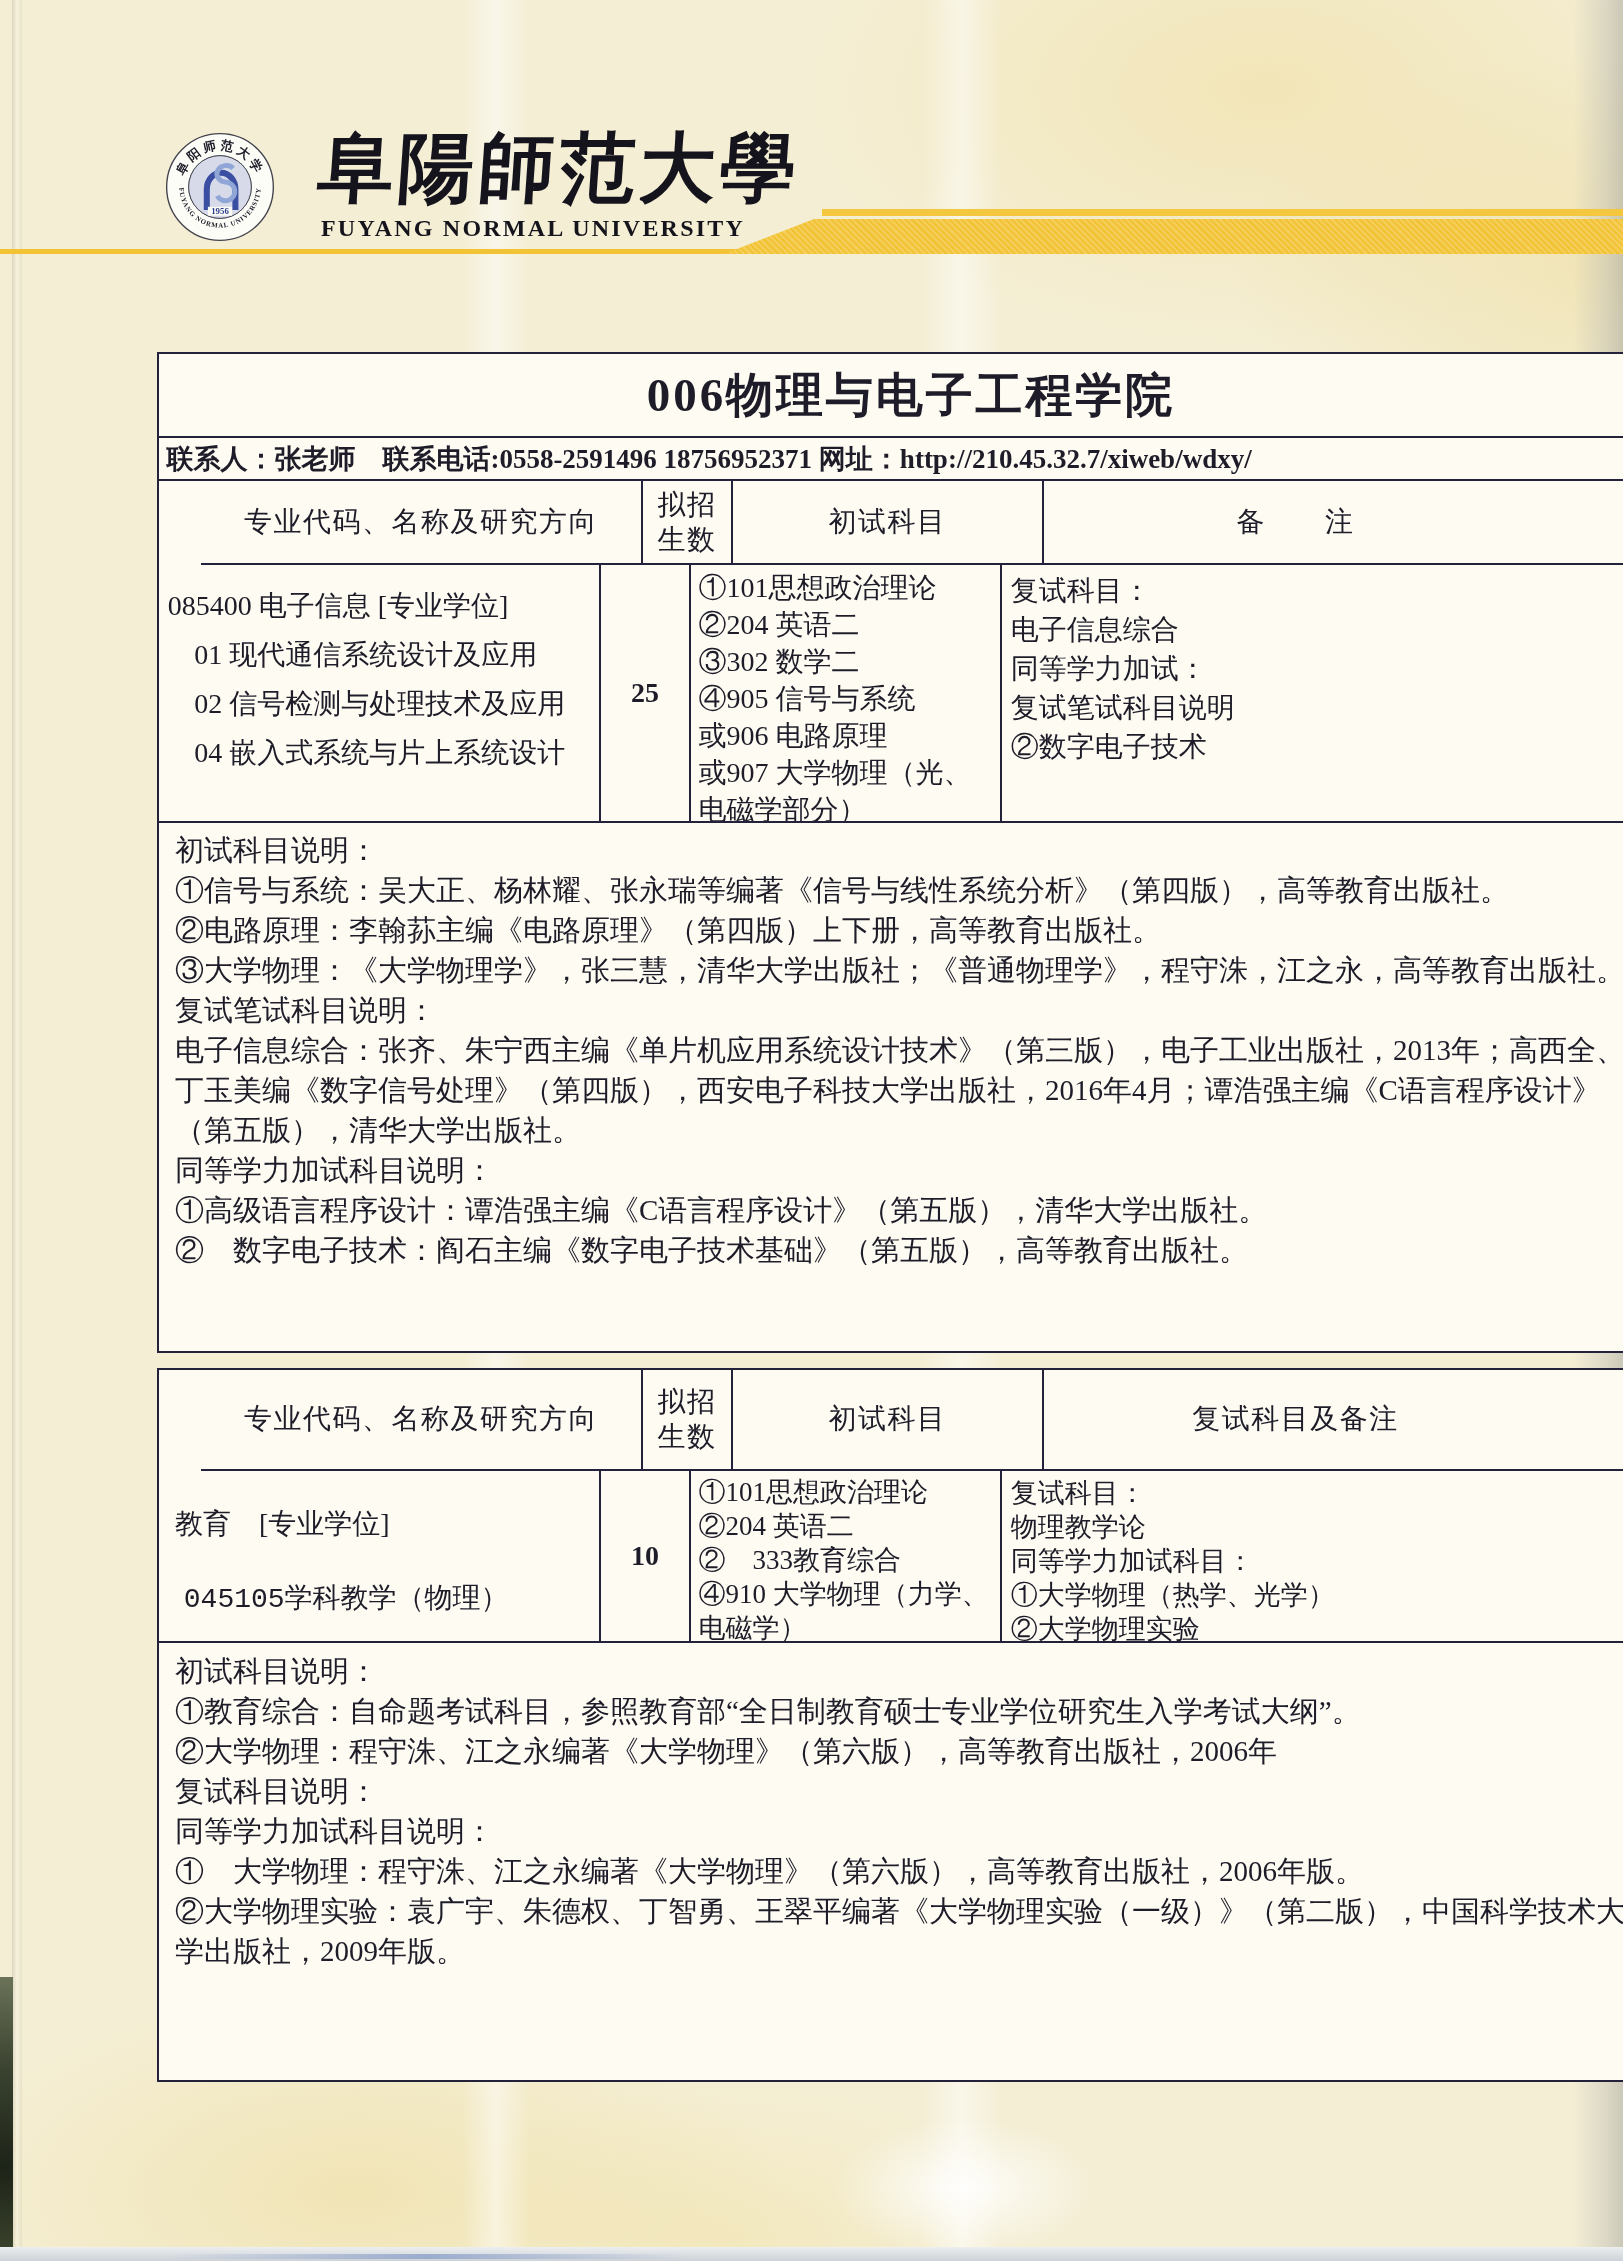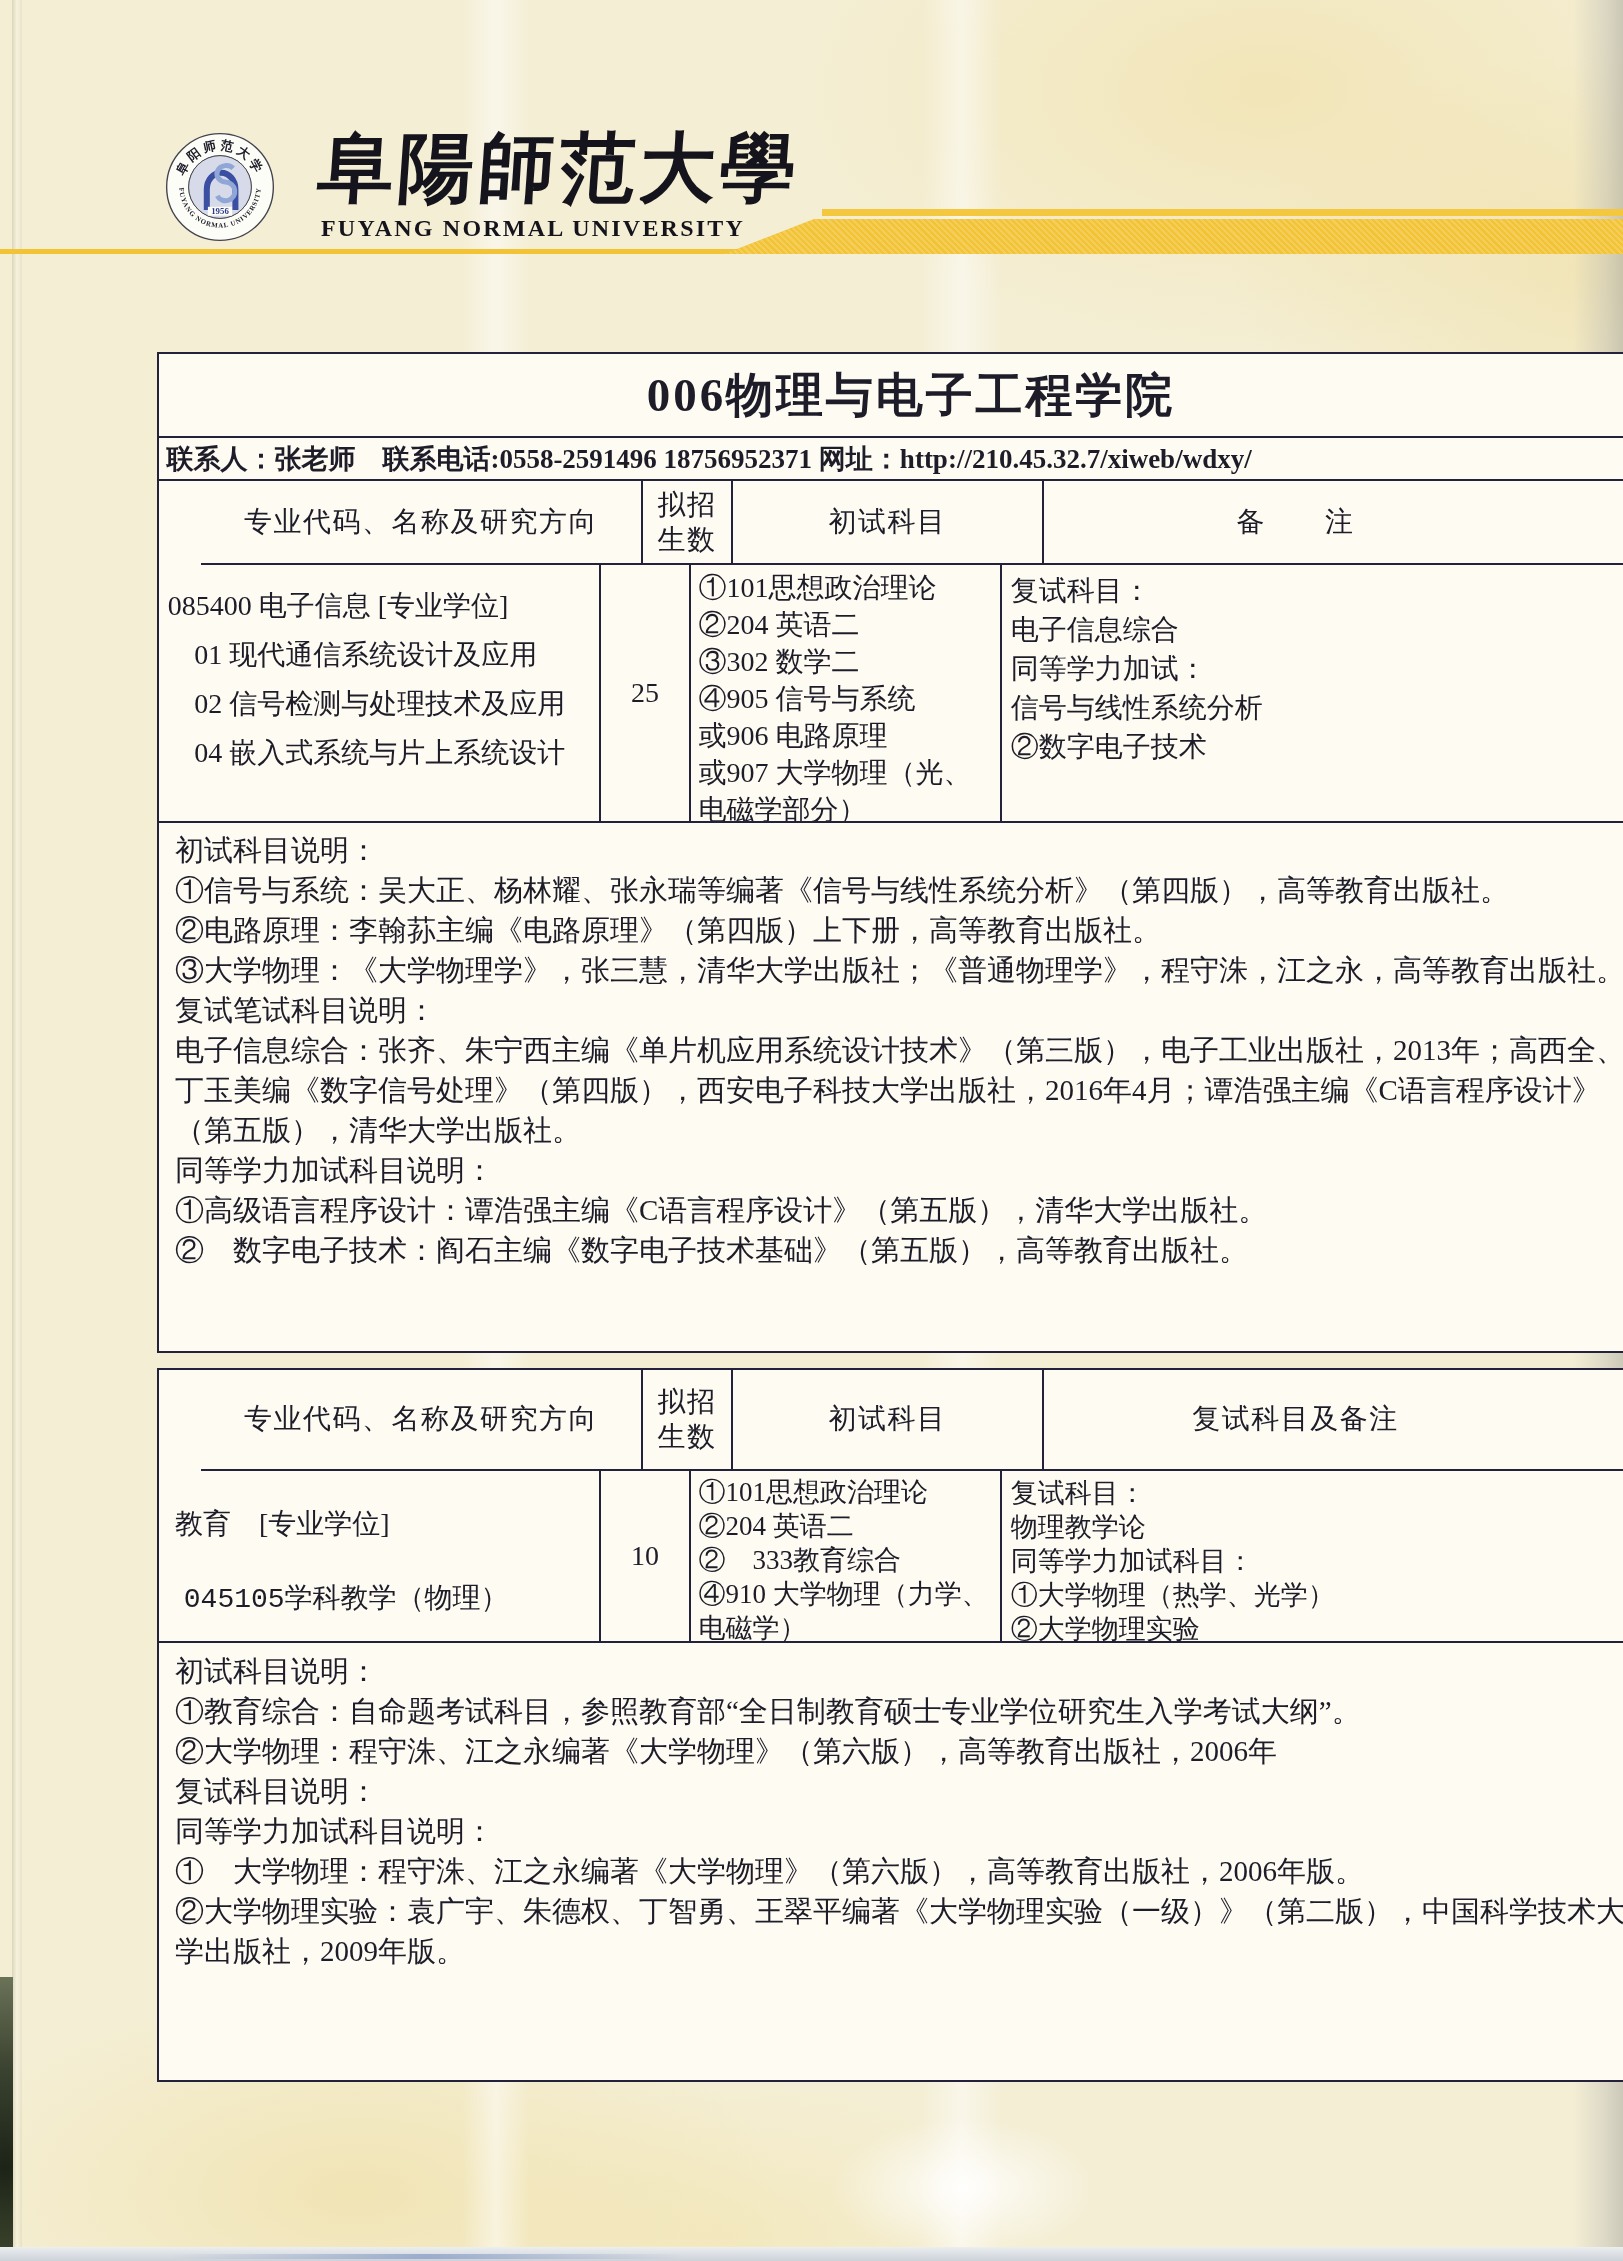--- a/index.html
+++ b/index.html
@@ -70,21 +70,21 @@
   .hrow{border-bottom:2.2px solid var(--ink,#23223a);margin-left:42px;}
   .h-quota-span{display:inline-block;width:59px;line-height:35px;}
   .drow .c{font-size:28px;}
   .t1 .drow .c{height:256px;}
   .t2 .drow .c{height:171px;}
   .list div{min-height:1.15em;}
   .prog1{padding:16px 4.4px 0 8.8px;line-height:49px;}
   .prog1 div:not(:first-child){padding-left:26.5px;}
   .prog2{padding:31px 4.4px 0 16px;line-height:44px;}
   .prog2 div:not(:first-child){padding-left:8.8px;font-family:Liberation Mono, monospace;}
-  .quota{display:flex;align-items:center;justify-content:center;}
+  .quota{display:flex;align-items:center;justify-content:center;font-weight:bold;}
   .exams1{padding:4.4px 2.9px 0 7.4px;line-height:37px;}
   .exams2{padding:4.4px 2.9px 0 7.4px;line-height:34px;font-size:27px !important;}
   .rem1{padding:5.9px 4.4px 0 8.8px;line-height:39px;}
   .rem2{padding:5.9px 4.4px 0 8.8px;line-height:34px;font-size:27px !important;}
   .notes{margin-top:-2.2px;padding:7.4px 16px 0 16px;font-size:29px;line-height:40px;}
   .notes div{margin:0;}
   .notes1{height:532px;}
   .notes2{height:441px;}
   .tbl2{margin-top:14.7px;}
 </style>
@@ -162,21 +162,21 @@
             <div>②204 英语二</div>
             <div>③302 数学二</div>
             <div>④905 信号与系统</div>
             <div>或906 电路原理</div>
             <div>或907 大学物理（光、电磁学部分）</div>
           </div>
         <div class="c list rem1">
             <div>复试科目：</div>
             <div>电子信息综合</div>
             <div>同等学力加试：</div>
-            <div>信号与线性系统分析</div>
+            <div>复试笔试科目说明</div>
             <div>②数字电子技术</div>
           </div>
       </div>
     </section>
 
     <section class="boxed notes notes1 list">
         <div>初试科目说明：</div>
         <div>①信号与系统：吴大正、杨林耀、张永瑞等编著《信号与线性系统分析》（第四版），高等教育出版社。</div>
         <div>②电路原理：李翰荪主编《电路原理》（第四版）上下册，高等教育出版社。</div>
         <div>③大学物理：《大学物理学》，张三慧，清华大学出版社；《普通物理学》，程守洙，江之永，高等教育出版社。</div>

